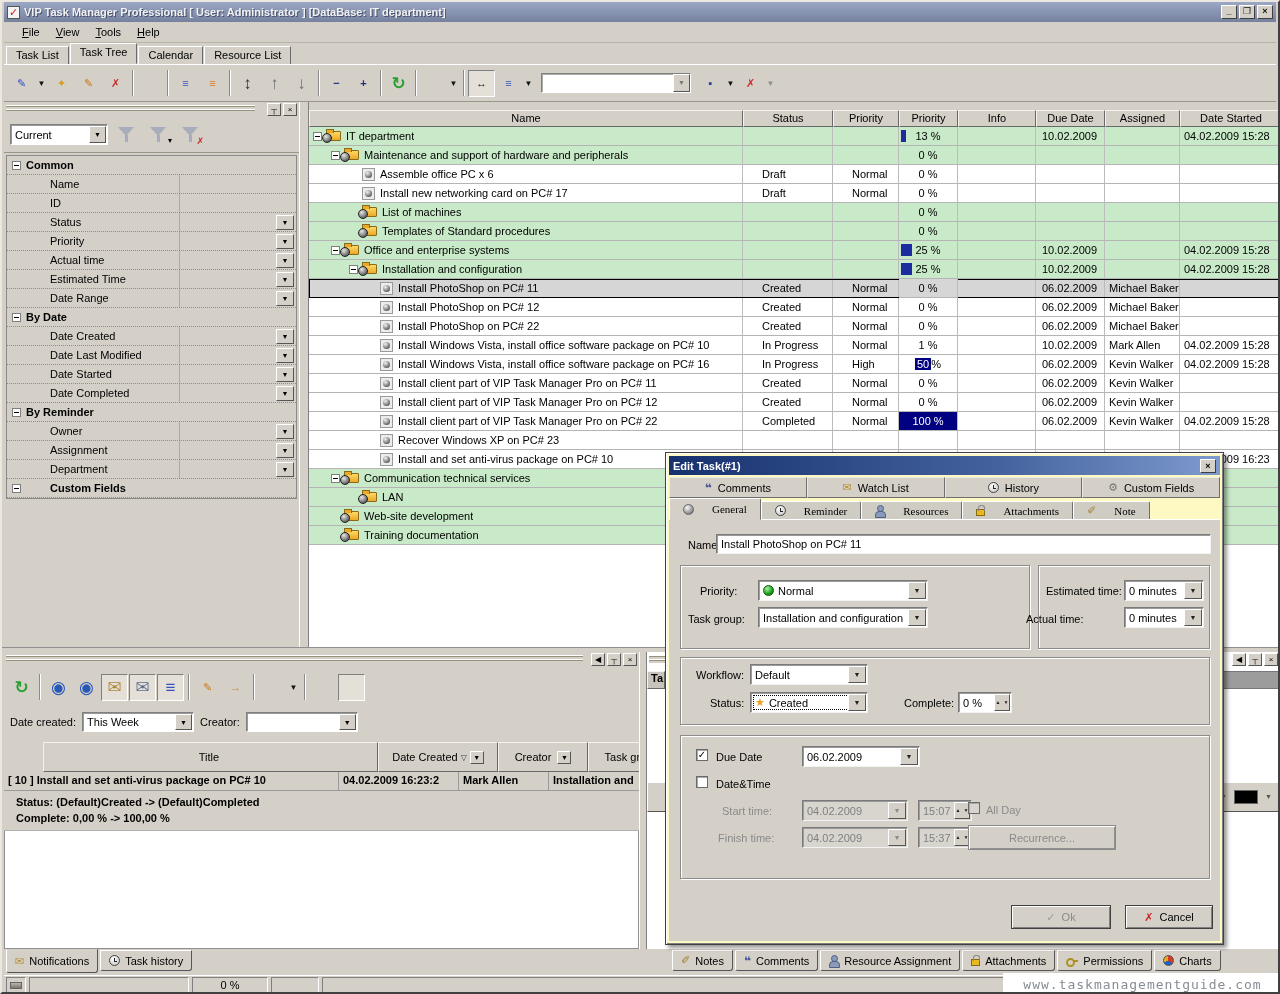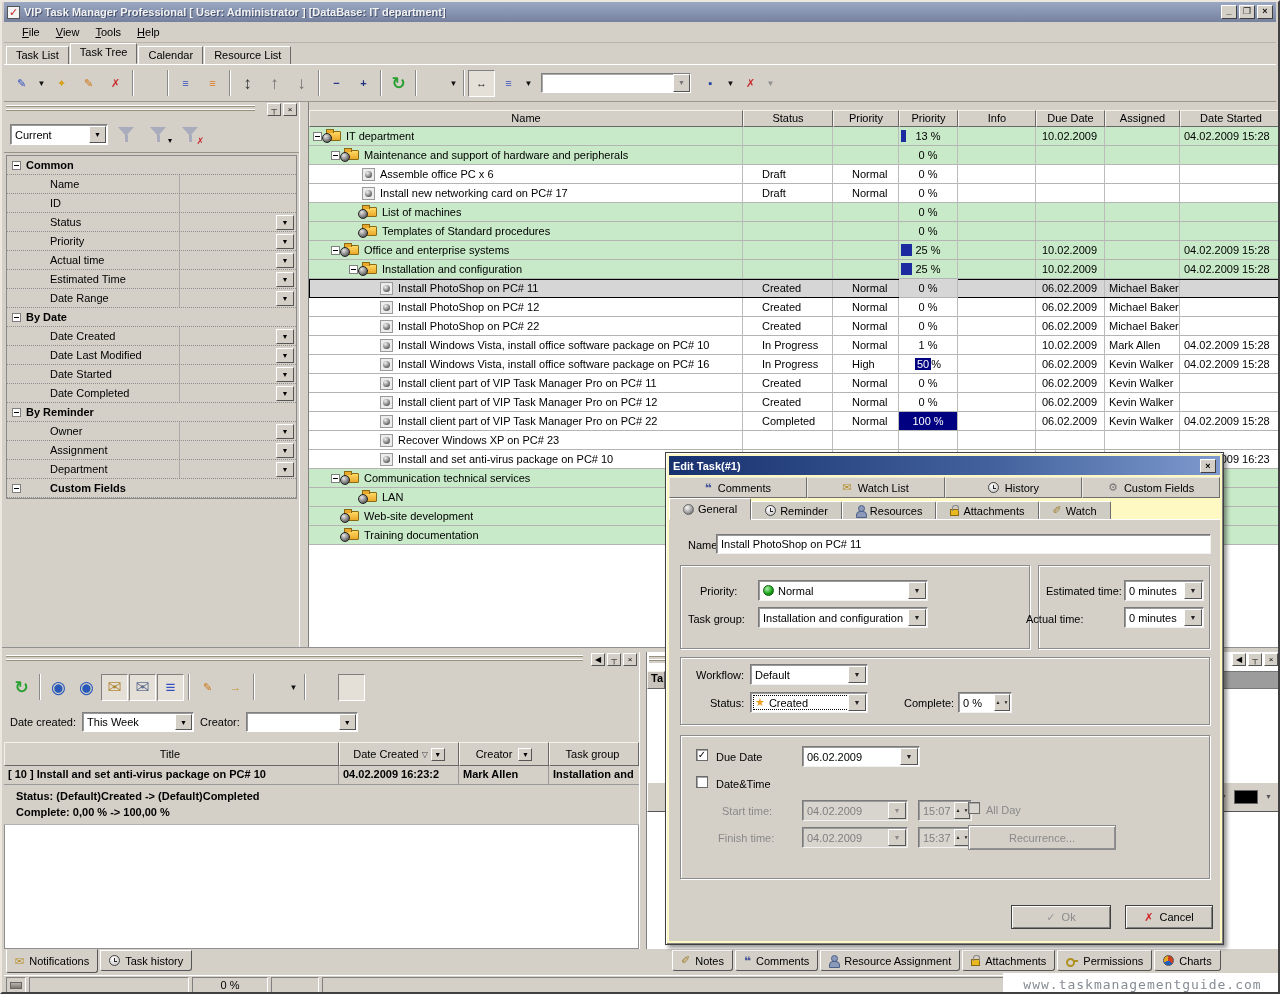--- a/index.html
+++ b/index.html
@@ -113,21 +113,21 @@
   #bl{position:absolute;left:2px;top:650px;width:635px;height:297px;background:#d4d0c8;display:flex;flex-direction:column;}
   .mini-head2{height:15px;position:relative;flex:none;}
   .mini-head2::before{content:"";position:absolute;left:2px;right:56px;top:3px;height:8px;
     background:repeating-linear-gradient(180deg,#fff 0 1px,#96927e 1px 2px,#d4d0c8 2px 4px);}
   .n-toolbar{height:40px;display:flex;align-items:center;gap:1px;padding:2px 4px;flex:none;}
   .n-filter{height:29px;display:flex;align-items:center;gap:6px;padding:0 6px;flex:none;}
   .fcombo{width:112px;height:20px;background:#fff;border:1px solid;border-color:#808080 #fff #fff #808080;
     box-shadow:inset 1px 1px 0 #999;display:flex;align-items:center;padding-left:4px;position:relative;}
   .fcombo::after{content:"▼";position:absolute;right:1px;top:1px;bottom:1px;width:15px;background:#d4d0c8;
     border:1px solid;border-color:#fff #555 #555 #fff;font-size:7px;line-height:16px;text-align:center;}
-  .n-gridhead{display:flex;height:24px;flex:none;margin-top:6px;}
+  .n-gridhead{display:flex;height:30px;flex:none;margin-top:6px;margin-left:39px;}
   .ngh{flex:none;background:#d4d0c8;border:1px solid;border-color:#f6f2ea #686868 #686868 #f6f2ea;
     display:flex;align-items:center;justify-content:center;gap:3px;overflow:hidden;white-space:nowrap;}
   .nsort{font-size:8px;color:#444;}
   .nghdd{display:none;width:14px;height:13px;background:#d4d0c8;border:1px solid;border-color:#fff #555 #555 #fff;
     font-size:7px;line-height:11px;text-align:center;}
   .nghdd.dd{display:block;} .nghdd::before{content:"▼";}
   .n-row{display:flex;height:19px;font-weight:bold;flex:none;}
   .n-row>div{flex:none;border-right:1px solid #9a9a9a;border-bottom:1px solid #9a9a9a;padding:2px 4px;
     overflow:hidden;white-space:nowrap;}
   .nc1{width:335px;} .nc2{width:120px;} .nc3{width:90px;} .nc4{width:90px;border-right:none!important;}
@@ -193,22 +193,22 @@
     border:1px solid #404040;box-shadow:inset 1px 1px 0 #fff,inset -1px -1px 0 #808080,3px 3px 4px rgba(0,0,0,.4);margin-top:13px;}
   .d-title{position:absolute;left:3px;top:3px;right:3px;height:19px;
     background:linear-gradient(90deg,#17316e,#44639e 60%,#7e9ace);color:#fff;font-weight:bold;
     display:flex;align-items:center;padding:0 4px;}
   .d-x{margin-left:auto;width:16px;height:14px;background:#d4d0c8;border:1px solid;border-color:#fff #404040 #404040 #fff;
     color:#000;font-size:9px;line-height:12px;text-align:center;font-weight:bold;}
   .d-tabs-back{position:absolute;left:3px;top:24px;right:3px;height:21px;display:flex;}
   .dtb{flex:1;display:flex;align-items:center;justify-content:center;gap:6px;background:#d4d0c8;
     border:1px solid;border-color:#eceae2 #6e6e6e #6e6e6e #eceae2;}
   .d-tabs-front{position:absolute;left:3px;top:45px;right:3px;height:22px;display:flex;}
-  .dtf{display:flex;align-items:center;justify-content:flex-start;gap:4px;padding:0 13px;
-    border:1px solid;border-color:#fff #6e6e6e transparent #fff;border-radius:2px 2px 0 0;margin-top:3px;height:19px;background:#cfccc4;}
+  .dtf{display:flex;align-items:center;justify-content:flex-start;gap:18px;padding:0 13px;
+    border:1px solid;border-color:#fff #6e6e6e transparent #fff;border-radius:2px 2px 0 0;margin-top:3px;height:19px;background:#cfccc4;font-family:Liberation Serif, serif;}
   .dtf.act{margin-top:0;height:22px;background:#d4d0c8;position:relative;z-index:2;}
   .d-body{position:absolute;left:3px;top:66px;right:3px;bottom:3px;border-top:1px solid #fff;background:#d4d0c8;}
   .lab{position:absolute;white-space:nowrap;}
   .inp{position:absolute;background:#fff;border:1px solid;border-color:#7a7a7a #f2f2f2 #f2f2f2 #7a7a7a;
     box-shadow:inset 1px 1px 0 #9a9a9a;display:flex;align-items:center;padding:0 4px;height:20px;}
   .cmb{position:absolute;background:#fff;border:1px solid;border-color:#7a7a7a #f2f2f2 #f2f2f2 #7a7a7a;
     box-shadow:inset 1px 1px 0 #9a9a9a;display:flex;align-items:center;gap:4px;padding:0 18px 0 4px;height:21px;}
   .cmb::after{content:"▼";position:absolute;right:1px;top:1px;bottom:1px;width:16px;background:#d4d0c8;
     border:1px solid;border-color:#fff #555 #555 #fff;font-size:7px;line-height:16px;text-align:center;color:#222;}
   .cmb.dis{background:#d8d5ce;color:#808080;} .cmb.dis::after{color:#8a8a8a;}
@@ -1346,21 +1346,21 @@
           <span>Resources</span>
         </span>
 
         <span class="dtf">
           <span class="ti lock"></span>
           <span>Attachments</span>
         </span>
 
         <span class="dtf">
           <span class="ti pin"></span>
-          <span>Watch</span>
+          <span>Note</span>
         </span>
       </div>
     <div class="d-body"></div>
 
     <span class="lab" style="left:22px;top:86px;">Name:</span>
     <span class="inp" style="left:50px;top:81px;width:495px;">
         <span>Install PhotoShop on PC# 11</span>
       </span>
 
     <span class="gb" style="left:14px;top:112px;width:350px;height:84px;"></span>

